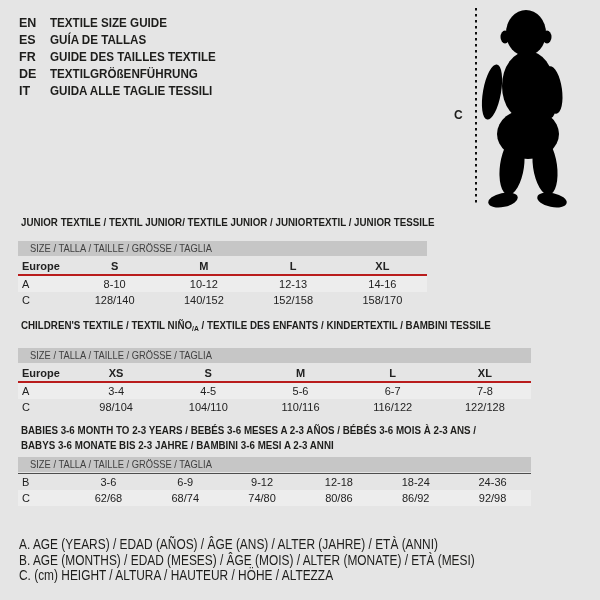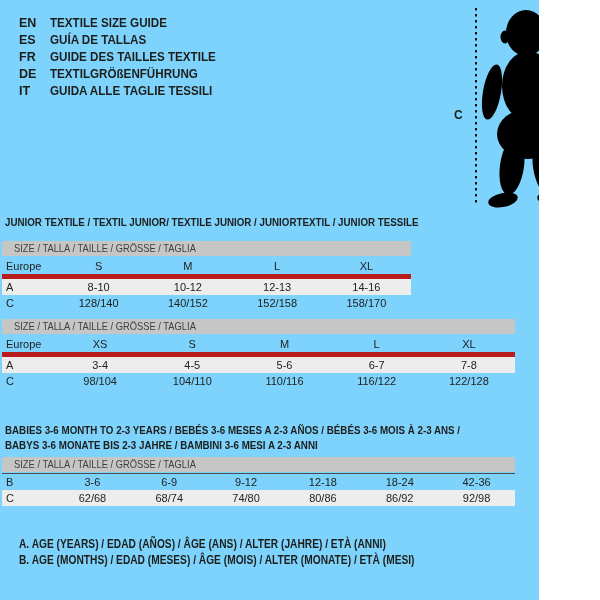--- a/index.html
+++ b/index.html
@@ -1,52 +1,52 @@
 <!DOCTYPE html>
 <html><head>
 <meta charset="utf-8">
 <style>
   html, body { margin:0; padding:0; background:#fff; }
   .canvas {
-    position:relative; width:539px; height:600px; background:#7dd3fc;
+    position:relative; width:600px; height:600px; background:#e5e5e5;
     font-family:"Liberation Sans", sans-serif; color:#1d1d1b; overflow:hidden;
   }
   
   .cond   { display:inline-block; transform:scaleX(.85); transform-origin:0 50%; white-space:nowrap; }
   .cond93 { display:inline-block; transform:scaleX(.93); transform-origin:0 50%; white-space:nowrap; }
 
   
   .lang-list { position:absolute; left:19px; top:15px; }
   .lang-row  { display:flex; line-height:17px; font-weight:bold; font-size:12.5px; }
   .lang-code { width:31px; flex:0 0 31px; }
 
   
   .figure-svg   { position:absolute; left:468px; top:6px; }
   .height-label { position:absolute; left:454px; top:108px; font-weight:bold; font-size:12px; }
 
   
-  .table-block { position:absolute; left:2px; }
+  .table-block { position:absolute; left:18px; }
   .tb1 { top:216px; width:409px; }
   .tb2 { top:319px; width:513px; }
   .tb3 { top:423px; width:513px; }
   .table-title { font-size:11.5px; font-weight:bold; line-height:12px; margin:0 0 13px 3px; }
   .tb3 .table-title { line-height:15px; margin-bottom:4px; }
   .subsc { font-size:8px; vertical-align:-1.5px; }
   .size-bar { height:15px; line-height:15px; background:#c6c6c6; color:#3f3f3f; font-size:11px; padding-left:12px; margin-bottom:2px; }
   .tb3 .size-bar { margin-bottom:1px; }
   table.size-table { width:100%; border-collapse:collapse; table-layout:fixed; font-size:11px; color:#222; }
   .tb3 table.size-table { border-top:1px solid #4d4d4d; }
   .size-table td { height:16px; text-align:center; padding:0; vertical-align:middle; }
   .size-table td.lbl { text-align:left; padding-left:4px; }
   .size-table col.label-col { width:52px; }
-  tr.region-row td { border-bottom:5px solid #b91c1c; }
+  tr.region-row td { border-bottom:2px solid #b91c1c;font-weight:bold; }
   tr.alt td { background:#ededed; }
 
   
-  .footnotes { position:absolute; left:19px; top:537px; font-weight:bold; font-size:12px; }
+  .footnotes { position:absolute; left:19px; top:537px; font-weight:normal; font-size:14px; }
   .footnotes .fn { line-height:15.5px; }
 </style>
 </head>
 <body>
 
 <div class="canvas">
 
   <div class="lang-list">
     <div class="lang-row">
       <span class="lang-code">EN</span>
@@ -120,20 +120,23 @@
         <td>128/140</td>
         <td>140/152</td>
         <td>152/158</td>
         <td>158/170</td>
       </tr>
     </tbody>
       </table>
   </section>
 
   <section class="table-block tb2">
+    <div class="table-title">
+      <span class="cond"><span>CHILDREN'S TEXTILE / TEXTIL NIÑO</span><span class="subsc">/A</span><span> / TEXTILE DES ENFANTS / KINDERTEXTIL / BAMBINI TESSILE</span></span>
+    </div>
     <div class="size-bar"><span class="cond">SIZE / TALLA / TAILLE / GRÖSSE / TAGLIA</span></div>
     <table class="size-table">
       <colgroup>
           <col class="label-col">
           <col>
           <col>
           <col>
           <col>
           <col>
         </colgroup>
@@ -183,33 +186,34 @@
           <col>
         </colgroup>
       <tbody>
           <tr>
         <td class="lbl">B</td>
         <td>3-6</td>
         <td>6-9</td>
         <td>9-12</td>
         <td>12-18</td>
         <td>18-24</td>
-        <td>42-36</td>
+        <td>24-36</td>
       </tr>
       <tr class="alt">
         <td class="lbl">C</td>
         <td>62/68</td>
         <td>68/74</td>
         <td>74/80</td>
         <td>80/86</td>
         <td>86/92</td>
         <td>92/98</td>
       </tr>
     </tbody>
       </table>
   </section>
 
   <div class="footnotes">
     <div class="fn"><span class="cond">A. AGE (YEARS) / EDAD (AÑOS) / ÂGE (ANS) / ALTER (JAHRE) / ETÀ (ANNI)</span></div>
     <div class="fn"><span class="cond">B. AGE (MONTHS) / EDAD (MESES) / ÂGE (MOIS) / ALTER (MONATE) / ETÀ (MESI)</span></div>
+    <div class="fn"><span class="cond">C. (cm) HEIGHT / ALTURA / HAUTEUR / HÖHE / ALTEZZA</span></div>
   </div>
 
 </div>
 
 </body></html>

